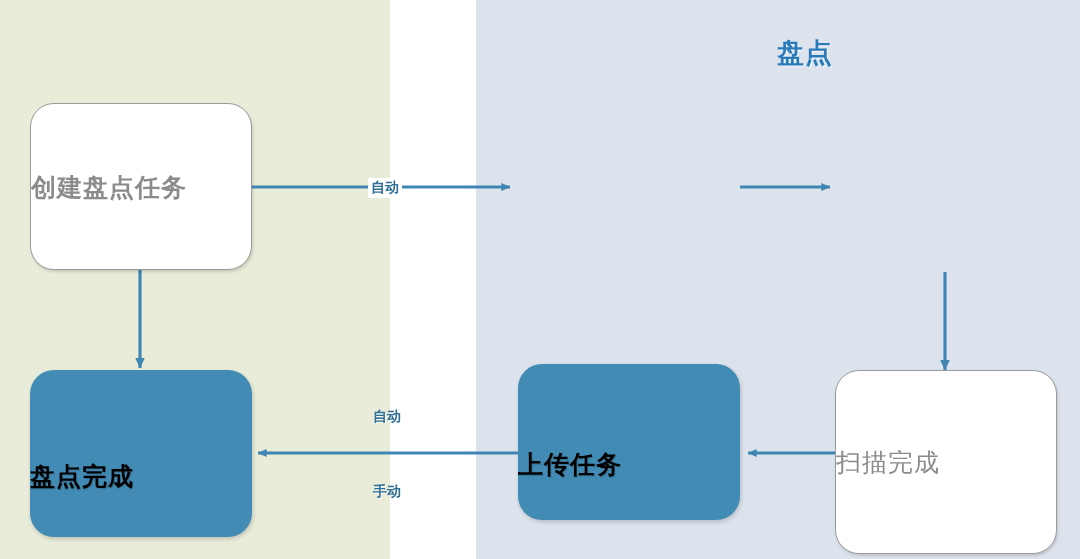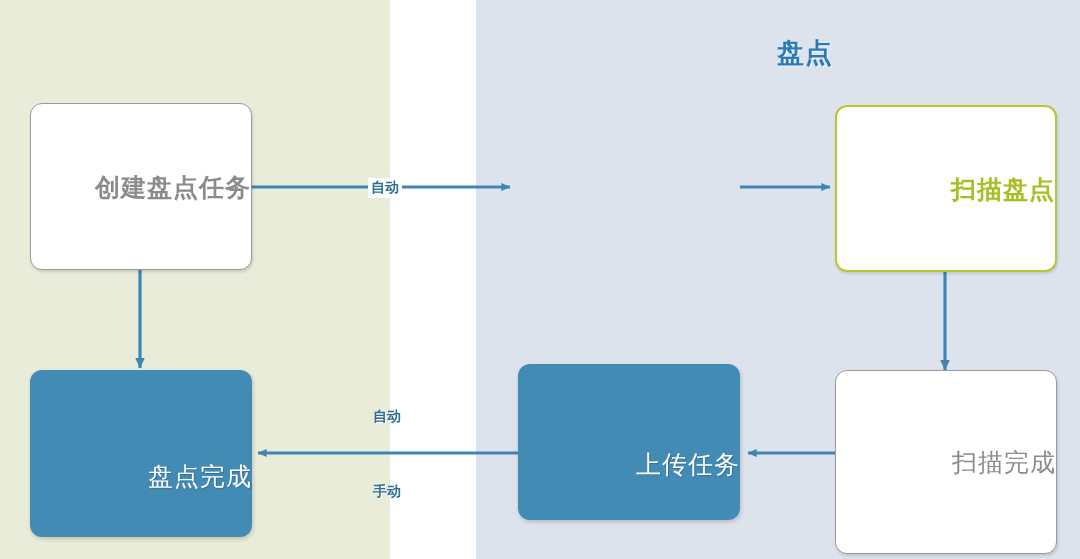--- a/index.html
+++ b/index.html
@@ -45,24 +45,24 @@
   }
   #lane-title-right {
     left: 777px;
     top: 35px;
     color: #2b7bb9;
   }
 
   .node {
     position: absolute;
     box-sizing: border-box;
-    border-radius: 12px;
+    border-radius: 24px;
     display: flex;
     align-items: center;
-    justify-content: flex-end;
+    justify-content: flex-start;
     text-align: center;
     background: #ffffff;
   }
   .node .node-label {
     font-size: 25px;
     line-height: 1.2;
     white-space: nowrap;
     letter-spacing: 1px;
   }
 
@@ -99,22 +99,22 @@
     font-weight: bold;
     text-shadow: 1px 1px 0 rgba(255,255,255,0.9);
   }
 
   .node.filled {
     background: #428bb4;
     border: none;
     box-shadow: 1px 2px 4px rgba(0,0,0,0.18);
   }
   .node.filled .node-label {
-    color: #ffffff;
-    font-weight: normal;
+    color: #000000;
+    font-weight: bold;
     text-shadow: 1px 1px 1px rgba(0,0,0,0.18);
     margin-top: 44px;
   }
 
   #edges {
     position: absolute;
     left: 0;
     top: 0;
     width: 1080px;
     height: 559px;
@@ -167,23 +167,20 @@
     <line x1="838" y1="453" x2="748" y2="453" stroke="#3f86b3" stroke-width="3.2" marker-end="url(#arrowL)"></line>
 
     <line x1="518" y1="453" x2="258" y2="453" stroke="#3f86b3" stroke-width="3.2" marker-end="url(#arrowL)"></line>
   </svg>
 
   <div class="node plain" id="n-create" style="left:30px; top:103px; width:222px; height:167px;">
     <span class="node-label">创建盘点任务</span>
   </div>
 
 
-  <div class="node olive-outline" id="n-scan" style="left:835px; top:105px; width:222px; height:167px;">
-    <span class="node-label">扫描盘点</span>
-  </div>
 
   <div class="node filled" id="n-done" style="left:30px; top:370px; width:222px; height:167px;">
     <span class="node-label">盘点完成</span>
   </div>
 
   <div class="node filled" id="n-upload" style="left:518px; top:364px; width:222px; height:156px;">
     <span class="node-label">上传任务</span>
   </div>
 
   <div class="node plain plain-thin" id="n-scandone" style="left:835px; top:370px; width:222px; height:184px;">

